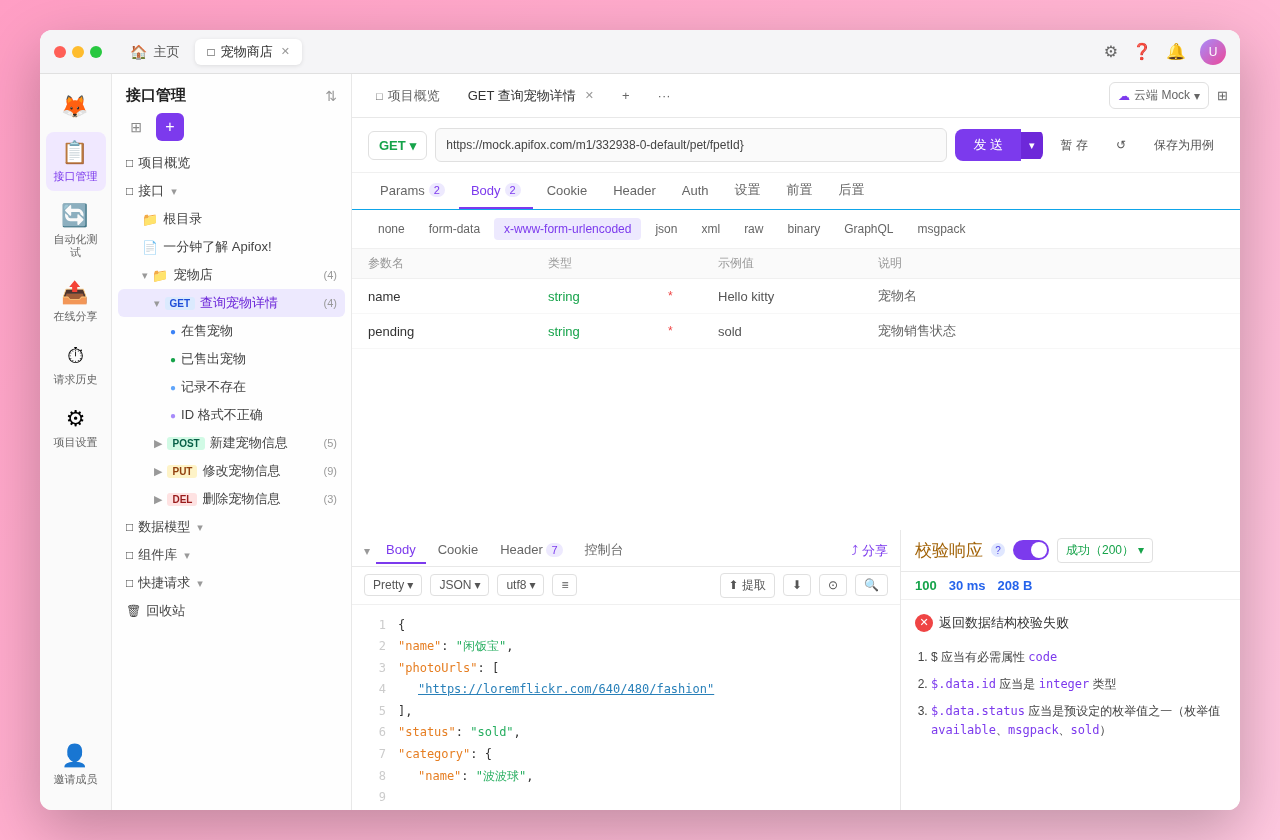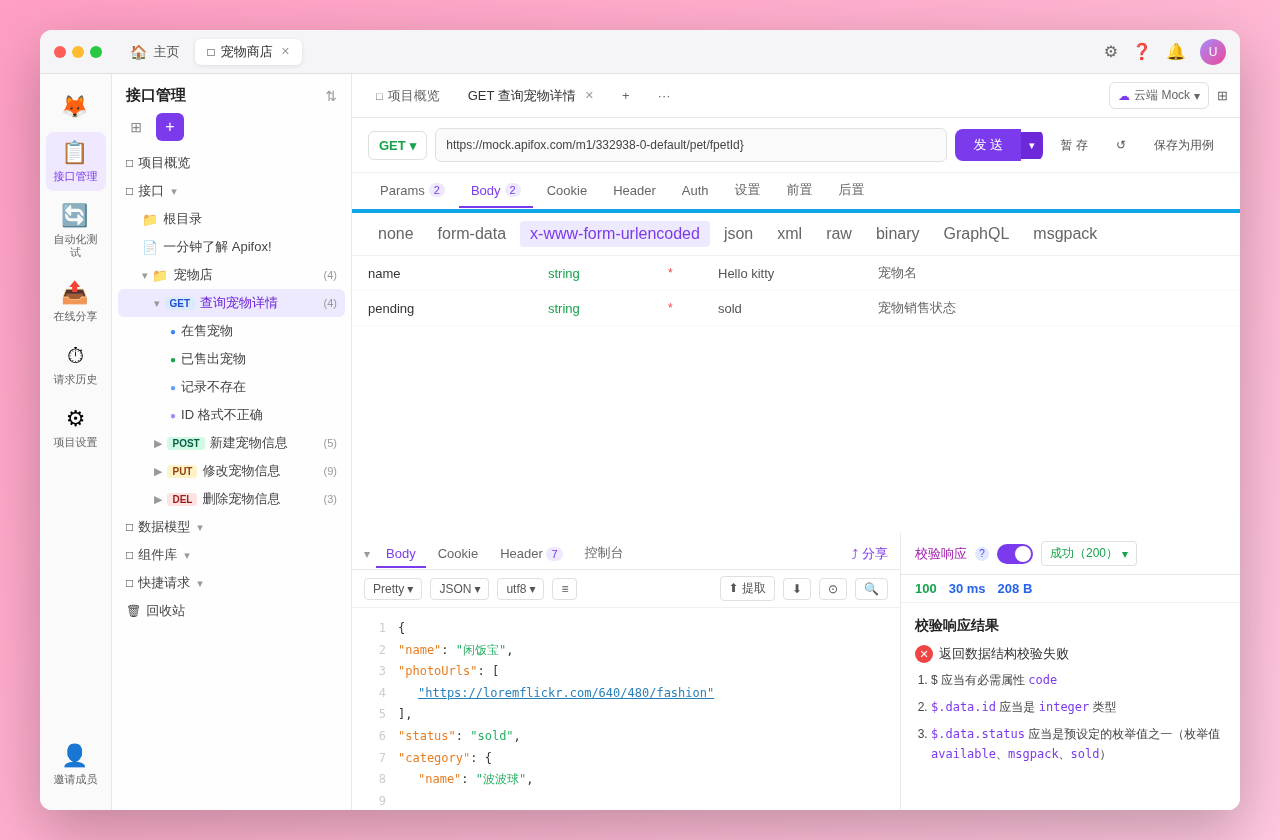--- a/index.html
+++ b/index.html
@@ -364,24 +364,23 @@
       padding: 6px 10px;
       background: transparent;
       border: none;
       font-size: 12px;
       color: #555;
       cursor: pointer;
     }
     
     .param-tabs {
       display: flex;
-      align-items: center;
       padding: 0 16px;
       gap: 2px;
-      border-bottom: 4px solid #0ea5e9;
+      border-bottom: 1px solid #0ea5e9;
       flex-shrink: 0;
     }
     .param-tab {
       padding: 8px 12px;
       font-size: 13px;
       color: #666;
       cursor: pointer;
       border-bottom: 2px solid transparent;
       display: flex;
       align-items: center;
@@ -403,21 +402,21 @@
       display: flex;
       align-items: center;
       padding: 8px 16px;
       gap: 4px;
       border-bottom: 1px solid #f0f0f0;
       flex-shrink: 0;
       flex-wrap: wrap;
     }
     .body-type-tab {
       padding: 4px 10px;
-      font-size: 16px;
+      font-size: 12px;
       color: #666;
       cursor: pointer;
       border-radius: 4px;
     }
     .body-type-tab.active {
       background: #ede9fe;
       color: #7c3aed;
       font-weight: 500;
     }
     
@@ -632,21 +631,21 @@
       display: flex;
       align-items: center;
       justify-content: center;
       flex-shrink: 0;
     }
     .error-text {
       font-size: 13px;
       color: #333;
     }
     .validation-list {
-      margin-top: 8px;
+      margin-top: 16px;
       padding-left: 16px;
     }
     .validation-list-item {
       font-size: 12px;
       color: #444;
       margin-bottom: 8px;
       line-height: 1.6;
     }
     .v-code { font-family: monospace; color: #7c3aed; }
     .info-icon {
@@ -912,20 +911,27 @@
         <div class="body-type-tab active">x-www-form-urlencoded</div>
         <div class="body-type-tab">json</div>
         <div class="body-type-tab">xml</div>
         <div class="body-type-tab">raw</div>
         <div class="body-type-tab">binary</div>
         <div class="body-type-tab">GraphQL</div>
         <div class="body-type-tab">msgpack</div>
       </div>
 
       <div class="params-table">
+        <div class="params-header">
+          <span>参数名</span>
+          <span>类型</span>
+          <span></span>
+          <span>示例值</span>
+          <span>说明</span>
+        </div>
         <div class="params-row">
           <span class="param-name">name</span>
           <span class="param-type-str">string</span>
           <span class="param-required">*</span>
           <span class="param-example">Hello kitty</span>
           <span class="param-desc">宠物名</span>
         </div>
         <div class="params-row">
           <span class="param-name">pending</span>
           <span class="param-type-str">string</span>
@@ -1023,41 +1029,40 @@
                 
               </span>
             </div>
 
           </div>
         </div>
 
         <div class="validation-panel">
 
           <div class="validation-header">
-            <span style="font-size:13px; color:#a21caf; font-weight:500;">校验响应</span>
+            <span style="font-size:17px; color:#a16207; font-weight:500;">校验响应</span>
             <span class="info-icon">?</span>
             <div class="validate-toggle-row">
               <div class="toggle-switch">
                 <div class="toggle-knob"></div>
               </div>
             </div>
             <div class="status-select">
               <span>成功（200）</span>
               <span>▾</span>
             </div>
           </div>
 
           <div class="status-metrics">
             <span class="metric-200">100</span>
             <span class="metric-ms">30 ms</span>
             <span class="metric-size">208 B</span>
           </div>
 
           <div class="validation-content">
-            <div class="validation-title">校验响应结果</div>
             <div class="error-badge">
               <div class="error-icon">✕</div>
               <span class="error-text">返回数据结构校验失败</span>
             </div>
             <ol class="validation-list">
               <li class="validation-list-item">
                 $ 应当有必需属性 <span class="v-code">code</span>
               </li>
               <li class="validation-list-item">
                 <span class="v-code">$.data.id</span> 应当是 <span class="v-code">integer</span> 类型

